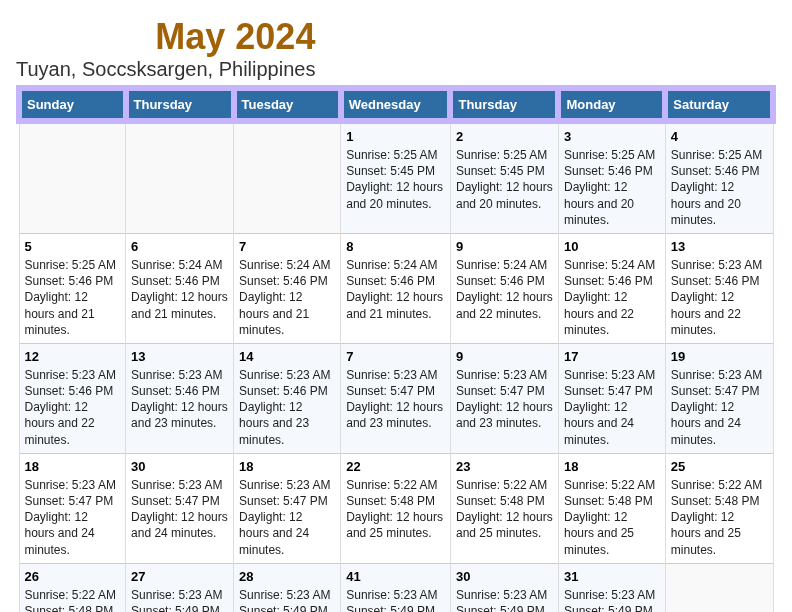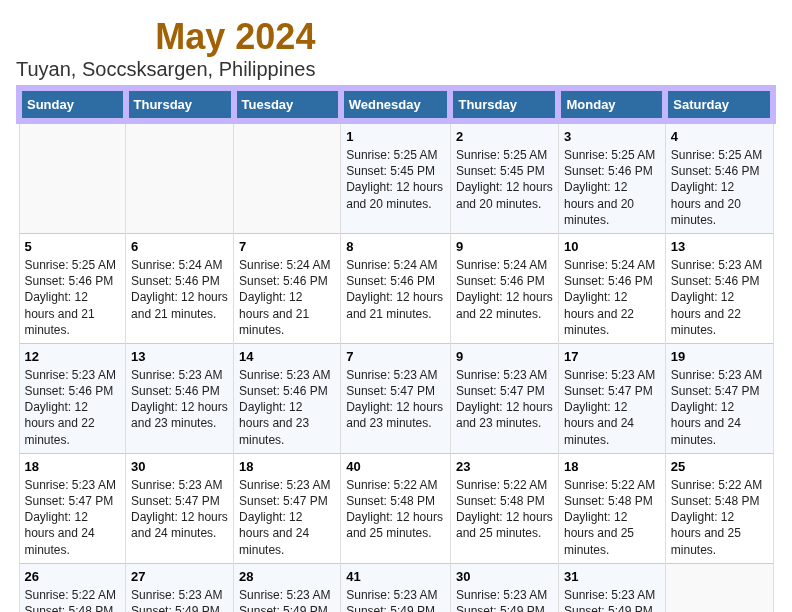--- a/index.html
+++ b/index.html
@@ -194,21 +194,21 @@
         </td>
         <td>
           <span class="day-num">30</span>
           <div class="cell-text">Sunrise: 5:23 AM<br>Sunset: 5:47 PM<br>Daylight: 12 hours and 24 minutes.</div>
         </td>
         <td>
           <span class="day-num">18</span>
           <div class="cell-text">Sunrise: 5:23 AM<br>Sunset: 5:47 PM<br>Daylight: 12 hours and 24 minutes.</div>
         </td>
         <td>
-          <span class="day-num">40</span>
+          <span class="day-num">22</span>
           <div class="cell-text">Sunrise: 5:22 AM<br>Sunset: 5:48 PM<br>Daylight: 12 hours and 25 minutes.</div>
         </td>
         <td>
           <span class="day-num">23</span>
           <div class="cell-text">Sunrise: 5:22 AM<br>Sunset: 5:48 PM<br>Daylight: 12 hours and 25 minutes.</div>
         </td>
         <td>
           <span class="day-num">18</span>
           <div class="cell-text">Sunrise: 5:22 AM<br>Sunset: 5:48 PM<br>Daylight: 12 hours and 25 minutes.</div>
         </td>

